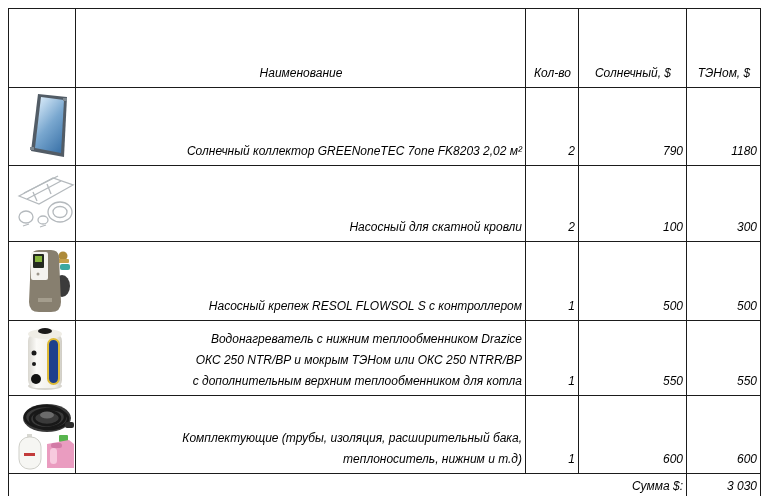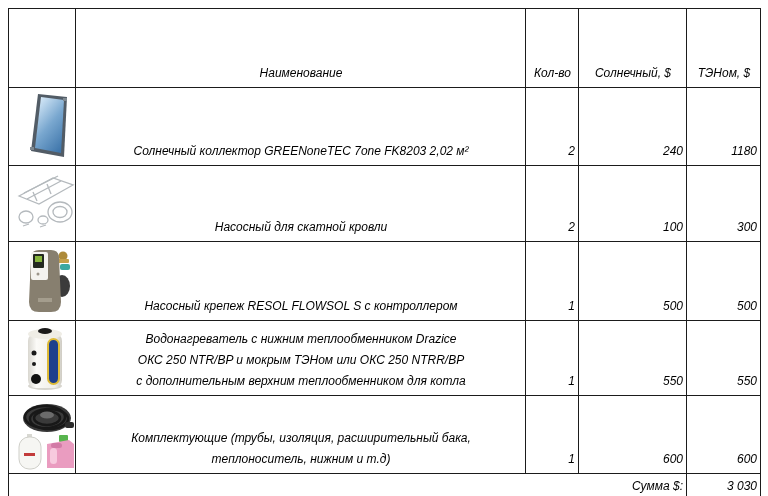--- a/index.html
+++ b/index.html
@@ -37,21 +37,21 @@
 
   tr.row-header { height: 79px; }
   tr.row-1 { height: 76px; }
   tr.row-2 { height: 74px; }
   tr.row-3 { height: 77px; }
   tr.row-4 { height: 73px; }
   tr.row-5 { height: 76px; }
   tr.row-sum { height: 24px; }
 
   td.hdr { text-align: center; padding-bottom: 5px; }
-  td.name-cell { white-space: pre-line; text-align: center; }
+  td.name-cell { white-space: pre-line; text-align: right; }
   td.num-cell { text-align: right; padding-right: 4px; }
   td.img-cell { text-align: center; vertical-align: middle; padding: 1px; }
   td.img-cell svg { display: block; margin: 0 auto; }
 
   td.sum-label {
     border: none;
     text-align: right;
     font-size: 15px;
     padding-right: 4px;
     vertical-align: middle;
@@ -97,21 +97,21 @@
             </linearGradient>
           </defs>
           <polygon points="25,4 54,7 51,67 18,61" fill="#525c66"></polygon>
           <polygon points="28,7 51,10 48,63 22,58" fill="url(#gPanel)"></polygon>
           <rect x="50" y="8" width="4" height="3" fill="#7e8890"></rect>
           <rect x="17" y="57" width="4" height="3" fill="#7e8890"></rect>
         </svg>
       </td>
       <td class="name-cell">Солнечный коллектор GREENoneTEC 7one FK8203 2,02 м²</td>
       <td class="num-cell">2</td>
-      <td class="num-cell">240</td>
+      <td class="num-cell">790</td>
       <td class="num-cell">1180</td>
     </tr>
 
     <tr class="row-2">
       <td class="img-cell">
         <svg width="64" height="70" viewBox="0 0 64 70">
           <g stroke="#b4b9bd" stroke-width="1.3" fill="none">
             <polygon points="6,28 40,10 60,17 26,36"></polygon>
             <line x1="11" y1="25" x2="45" y2="8"></line>
             <line x1="14" y1="31" x2="48" y2="13"></line>

